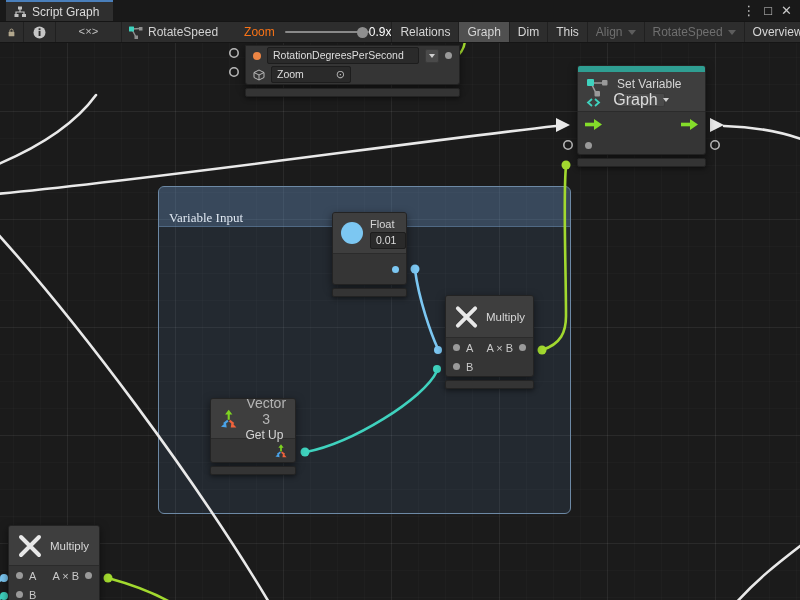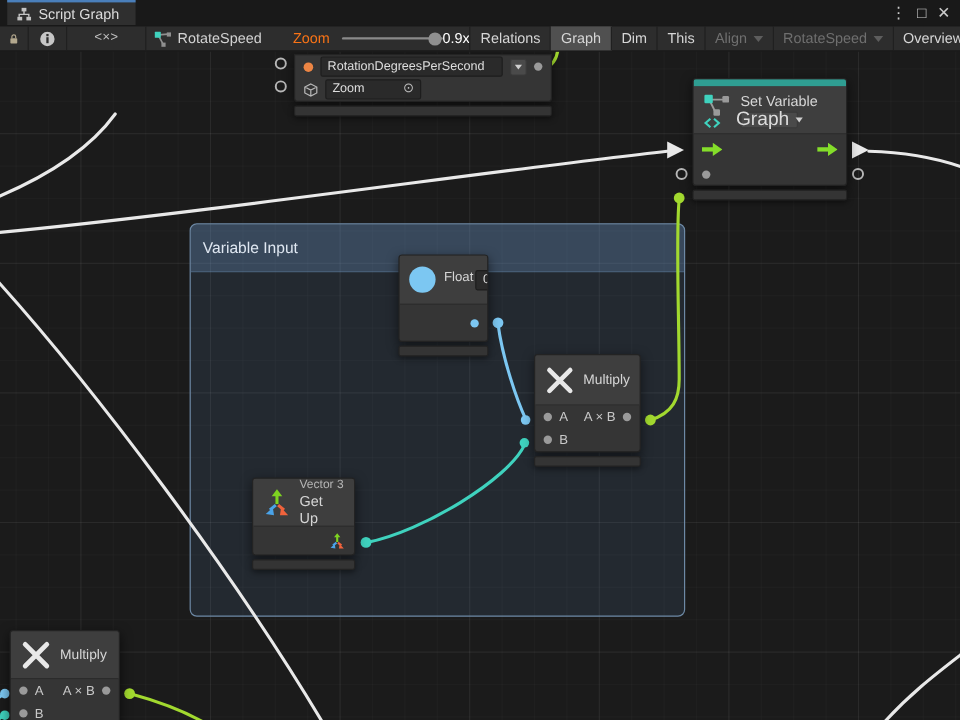--- a/index.html
+++ b/index.html
@@ -28,37 +28,37 @@
   .tbtn .dd { margin-left:5px; width:0; height:0; border-left:4px solid transparent; border-right:4px solid transparent; border-top:5px solid #8a8a8a; }
   .tbtn.disabled .dd { border-top-color:#5d5d5d; }
   #tb-left { display:flex; }
   #tb-mid { display:flex; align-items:center; flex:1; padding-left:6px; }
   #zoomwrap { display:flex; align-items:center; margin-left:26px; }
   #zoomtrack { position:relative; width:84px; height:2px; background:#8a8a8a; margin-left:10px; border-radius:1px; }
   #zoomhandle { position:absolute; top:-4px; left:72px; width:11px; height:11px; border-radius:50%; background:#8f8f8f; }
   #zoomval { margin-left:0; color:#ffffff; }
   
   #group { position:absolute; left:158px; top:186px; width:413px; height:328px; border:1px solid #6d89a5; border-radius:6px; background:rgba(96,142,195,0.13); z-index:1; }
-  #group-header { height:40px; background:rgba(110,155,205,0.28); border-bottom:1px solid rgba(125,165,210,0.35); border-radius:5px 5px 0 0; display:flex; align-items:center; padding-left:10px; font-size:13px; color:#dfe7f1; }
+  #group-header { height:40px; background:rgba(110,155,205,0.28); border-bottom:1px solid rgba(125,165,210,0.35); border-radius:5px 5px 0 0; display:flex; align-items:flex-end; padding-left:10px; font-size:13px; color:#dfe7f1;font-family:Liberation Serif, serif; }
   
   #wires { position:absolute; left:0; top:0; z-index:2; }
   
   .node { position:absolute; z-index:3; }
   .node-main { background:#353535; border:1px solid #232323; border-radius:3px; box-shadow:0 3px 9px rgba(0,0,0,0.5); overflow:hidden; }
   .node-header { background:#3e3e3e; border-bottom:1px solid #2b2b2b; display:flex; align-items:center; gap:7px; padding:0 8px; }
   .node-footer { margin-top:3px; height:9px; background:#343434; border:1px solid #232323; border-radius:2px; box-shadow:0 2px 5px rgba(0,0,0,0.45); }
   .prow { display:flex; align-items:center; gap:6px; padding:0 7px; font-size:11px; color:#c9c9c9; }
   .dot { width:7px; height:7px; border-radius:50%; background:#9a9a9a; flex:none; }
   .dot.orange { background:#ec8544; width:8px; height:8px; }
   .dot.blue { background:#7cc7f2; }
   .field { background:#2a2a2a; border:1px solid #1d1d1d; border-radius:2px; color:#dedede; padding:1px 5px; font-size:10.5px; line-height:13px; white-space:nowrap; overflow:hidden; }
   .ddbtn { background:#4a4a4a; border:1px solid #3a3a3a; border-radius:2px; width:15px; height:15px; display:flex; align-items:center; justify-content:center; flex:none; }
   .ddbtn .dd { width:0; height:0; border-left:3.5px solid transparent; border-right:3.5px solid transparent; border-top:4.5px solid #cfcfcf; }
   .title { font-size:12px; color:#d6d6d6; }
-  .subtitle { font-size:10px; color:#b5b5b5; }
+  .subtitle { font-size:14px; color:#b5b5b5;text-align:center; }
   .spacer { flex:1; }
 </style>
 </head>
 <body>
 
 <div id="stage">
 
   <svg id="wires" width="800" height="600">
 
     <path d="M96,95 C72,128 32,150 -4,165" stroke="#e9e9e9" stroke-width="2.6" fill="none" stroke-linecap="round"></path>
@@ -160,21 +160,21 @@
         <span class="dot"></span>
       </div>
     </div>
     <div class="node-footer"></div>
   </div>
 
   <div class="node" style="left:332px; top:212px; width:75px;">
     <div class="node-main">
       <div class="node-header" style="height:41px;">
         <span style="width:22px; height:22px; border-radius:50%; background:#7cc7f2; flex:none;"></span>
-        <div style="display:flex; flex-direction:row; gap:2px; align-items:flex-start;">
+        <div style="display:flex; flex-direction:column; gap:2px; align-items:flex-start;">
           <span class="title" style="font-size:11px;">Float</span>
           <span class="field" style="width:36px; text-align:left;">0.01</span>
         </div>
       </div>
       <div class="prow" style="height:30px; justify-content:flex-end;">
         <span class="dot blue"></span>
       </div>
     </div>
     <div class="node-footer"></div>
   </div>

